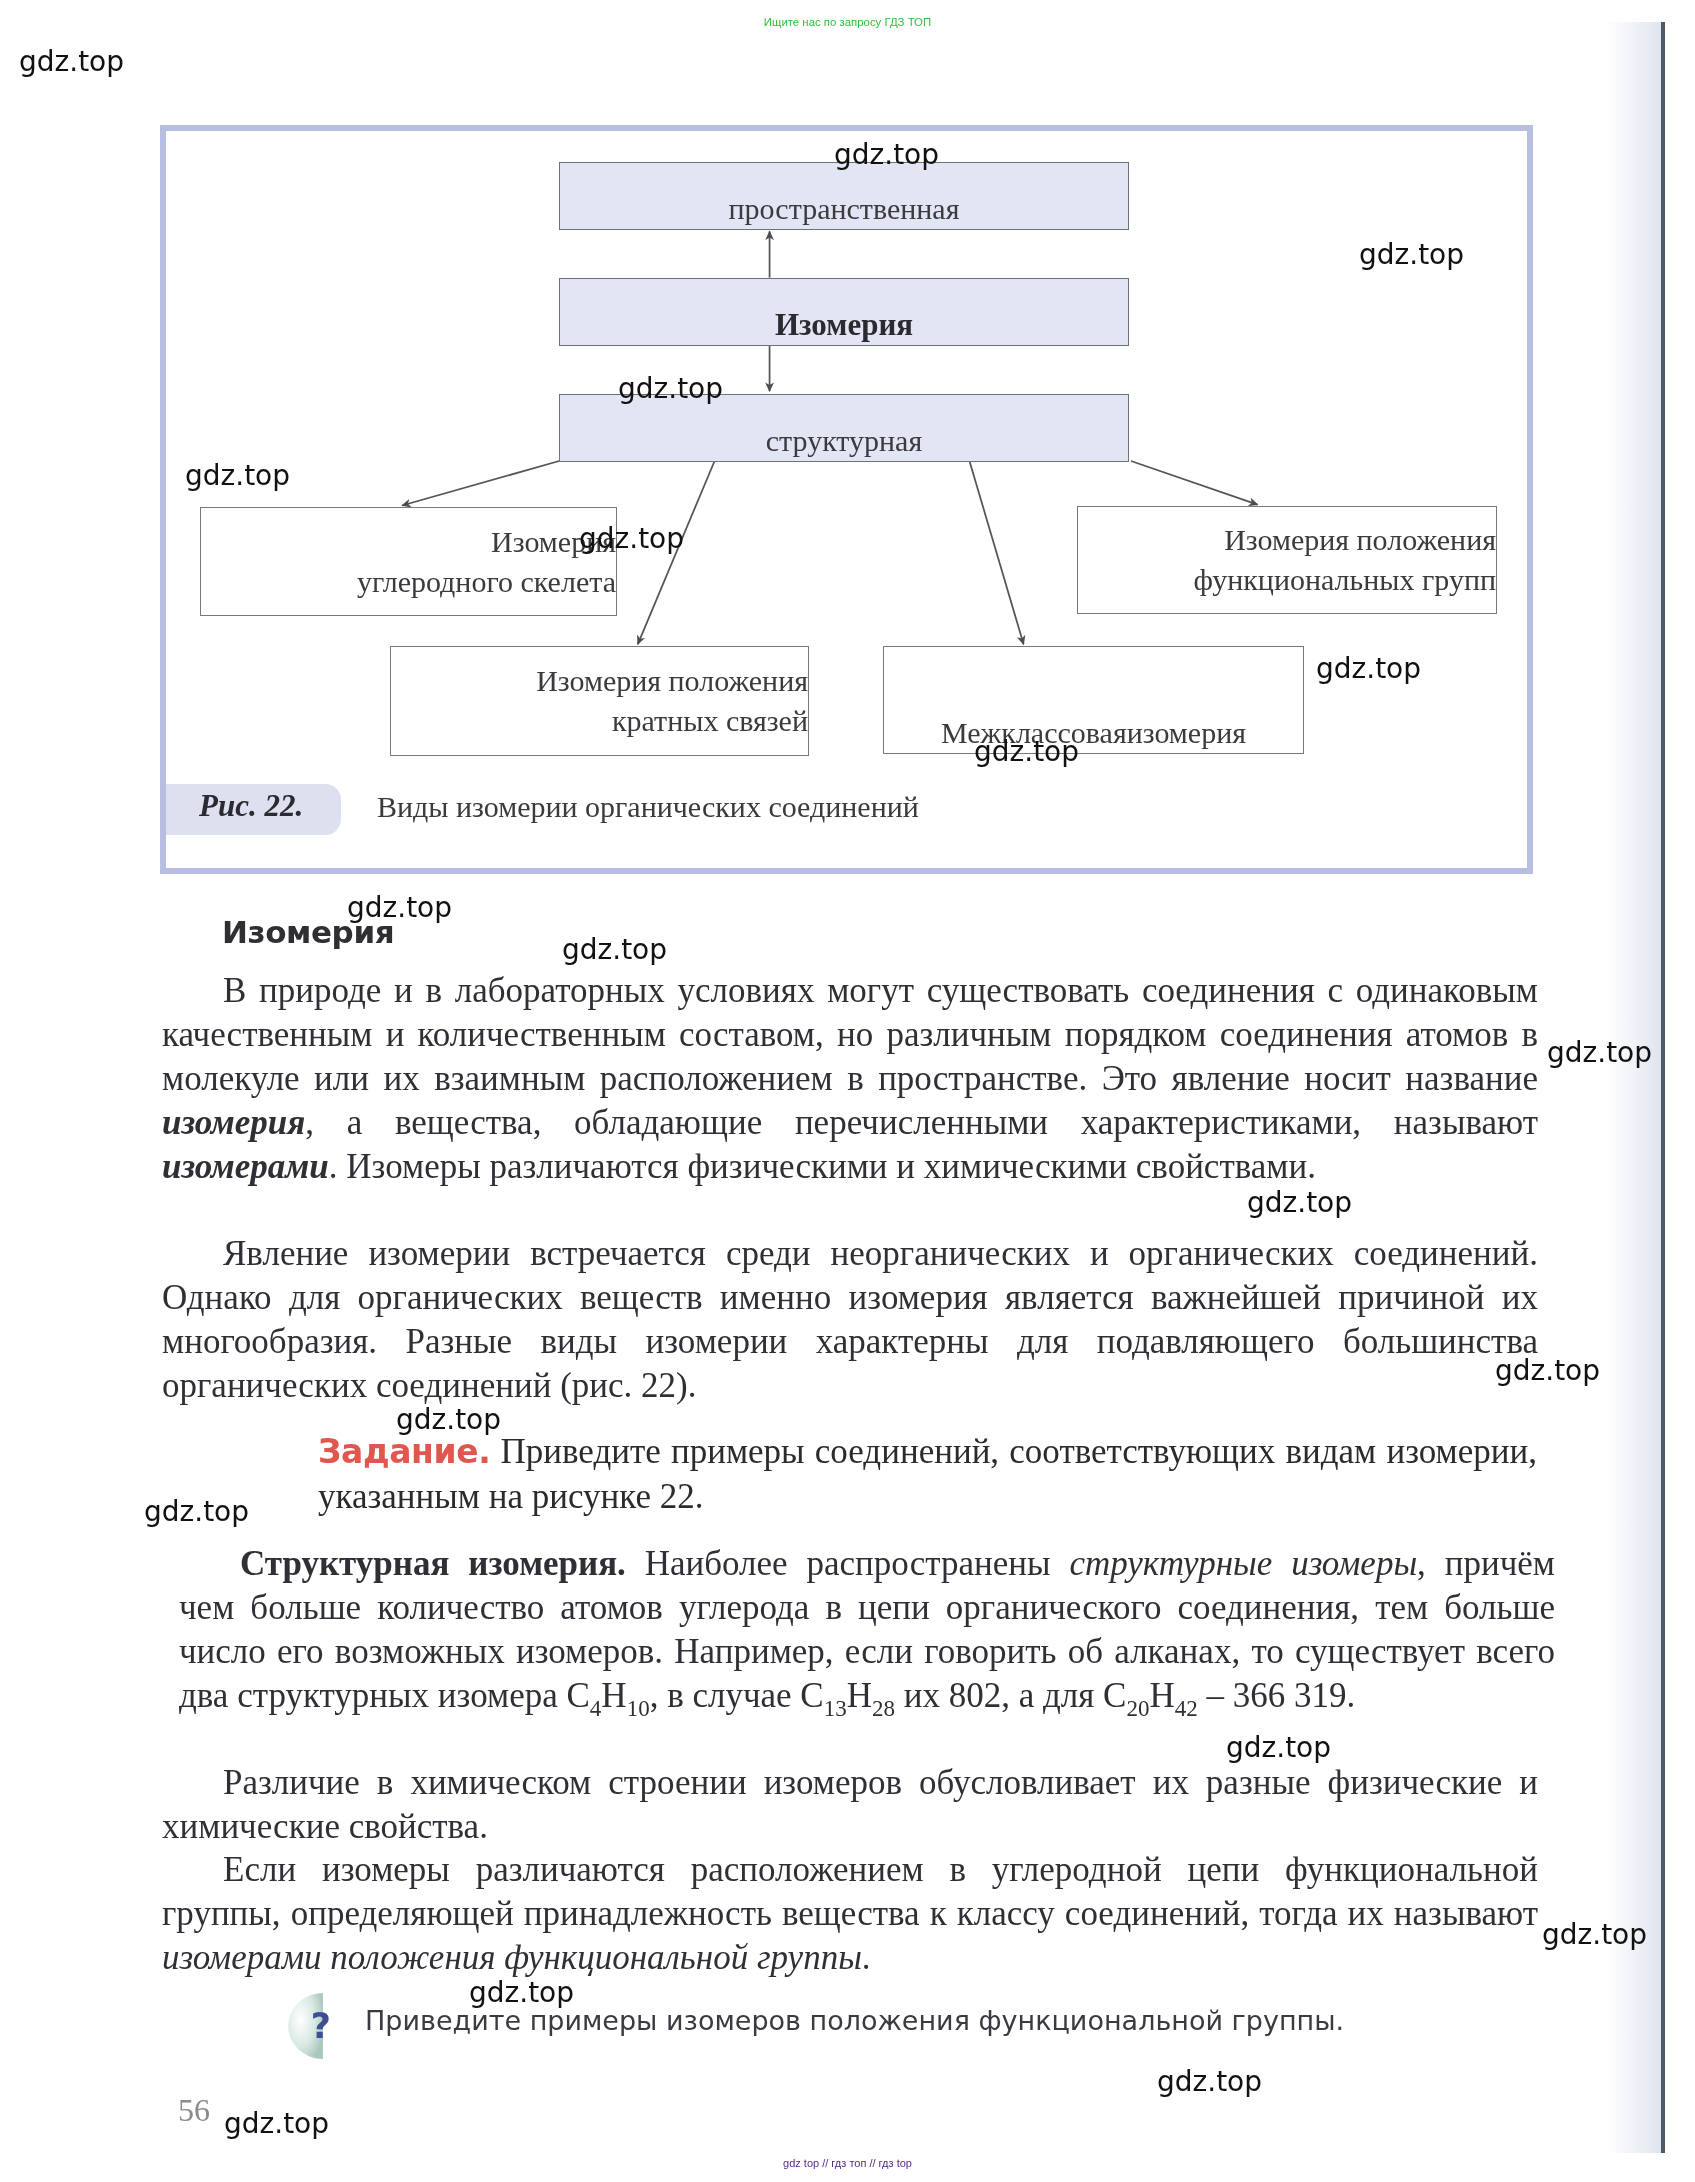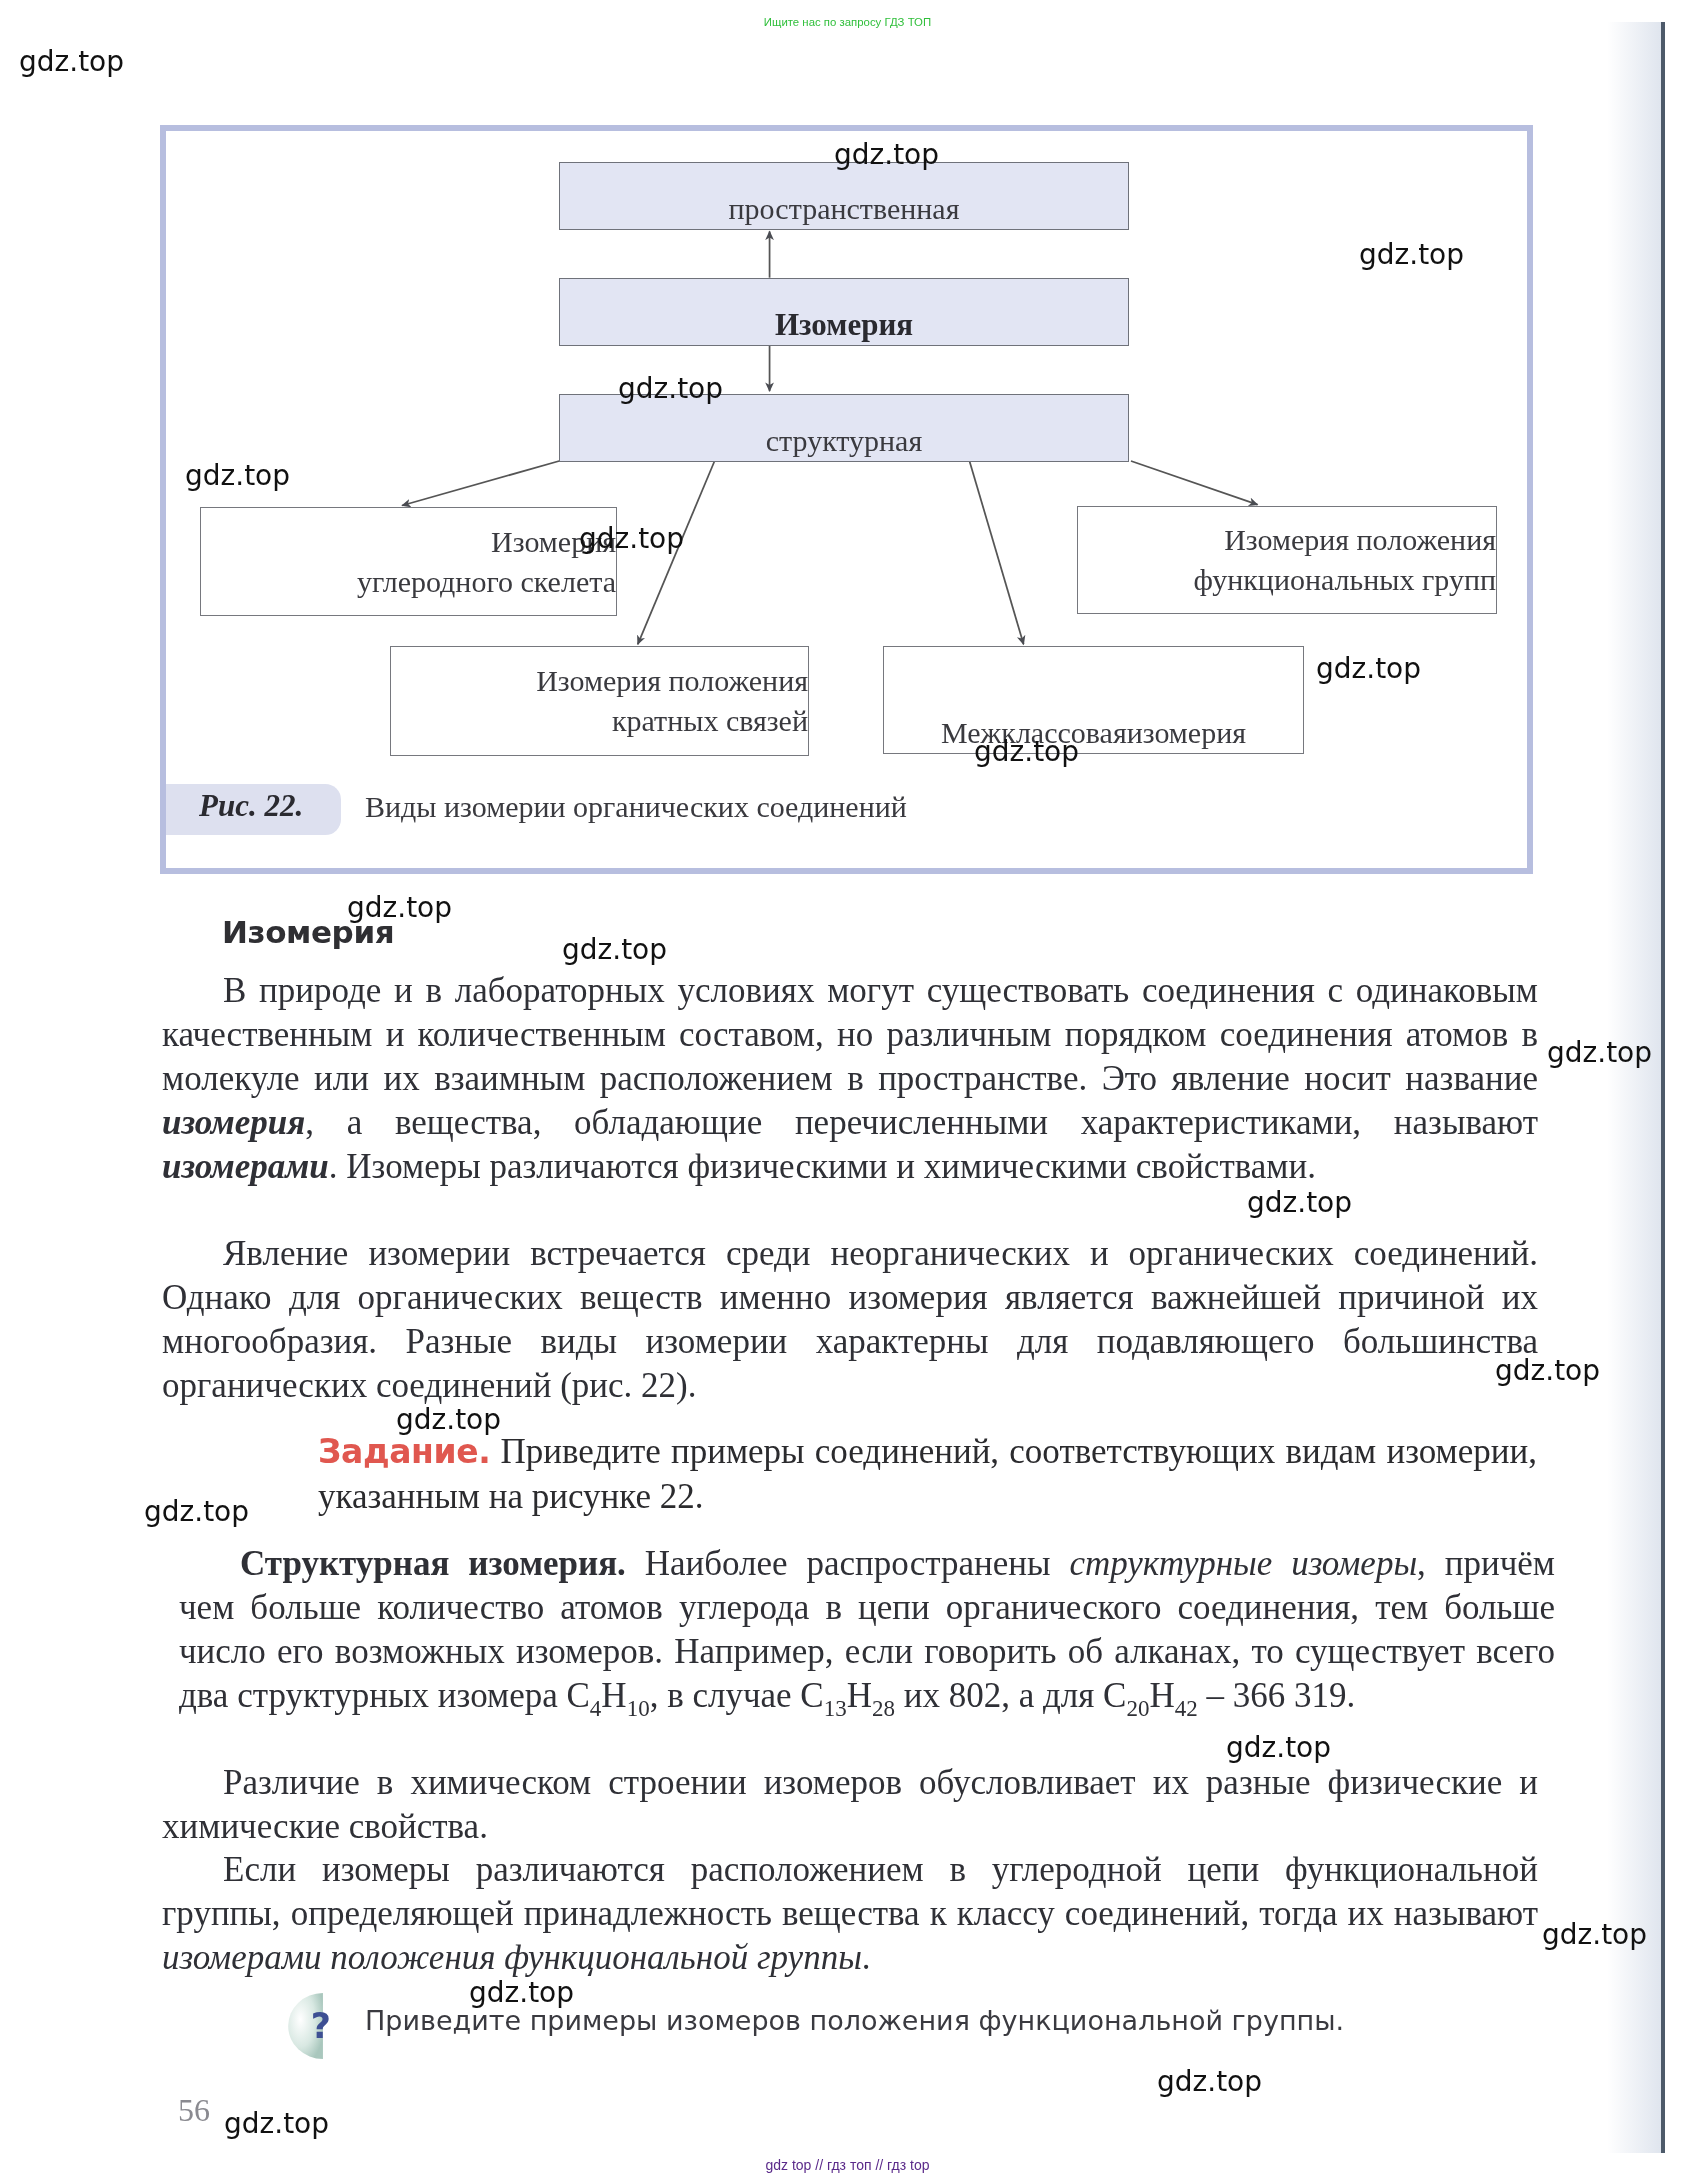--- a/index.html
+++ b/index.html
@@ -42,21 +42,21 @@
   svg.arrows { position: absolute; left: 0; top: 0; overflow: visible; }
   .caption-pill {
     position: absolute; left: 0px; top: 653px; height: 51px; width: 175px;
     background: #dde0ef; border-radius: 0 15.7px 15.7px 0;
   }
   .caption-label {
     position: absolute; left: 33px; top: 657px;
     font-size: 31px; font-weight: bold; font-style: italic; color: #2a2a30;
   }
   .caption-text {
-    position: absolute; left: 199px; top: 659px;
+    position: absolute; left: 211px; top: 659px;
     font-size: 30px; color: #3a3a3f;
   }
   
   .heading {
     left: 222px; top: 914px;
     font-family: "DejaVu Sans", sans-serif; font-weight: bold;
     font-size: 31px; color: #2f2f33; letter-spacing: -0.4px;
   }
   .para {
     left: 162px; width: 1376px;
@@ -85,21 +85,21 @@
   }
   .page-number {
     left: 178px; top: 2092px; font-size: 32px; color: #8a8a90;
   }
   .wm {
     position: absolute; font-family: "DejaVu Sans", sans-serif;
     font-size: 28px; color: #111; white-space: nowrap;
   }
   .footer-wm {
     left: 0; right: 0; top: 2157px; text-align: center;
-    font-family: "Liberation Sans", sans-serif; font-size: 14px; color: #5a2a8a;
+    font-family: "Liberation Sans", sans-serif; font-size: 11px; color: #5a2a8a;
   }
 </style>
 </head>
 <body>
 
 <div class="abs promo">Ищите нас по запросу ГДЗ ТОП</div>
 
 <div class="abs binding-shade"></div>
 <div class="abs binding-line"></div>
 

